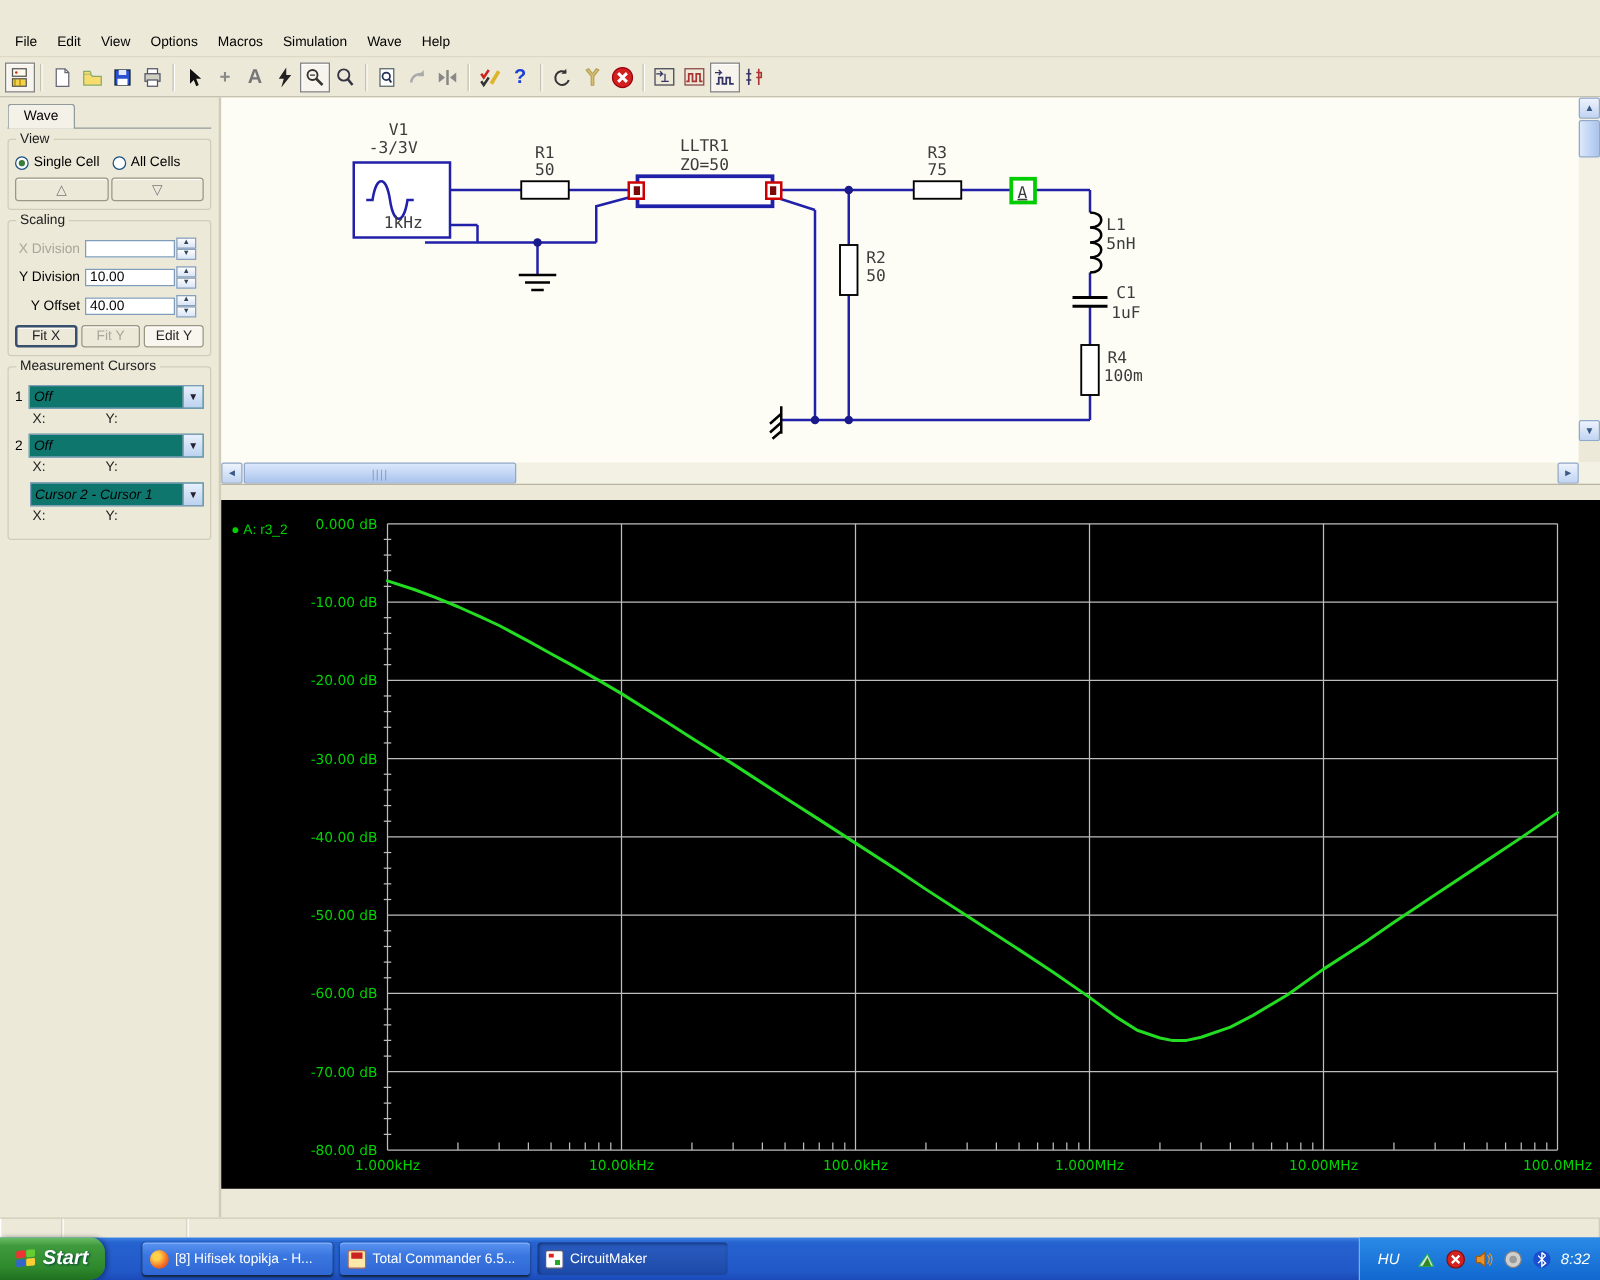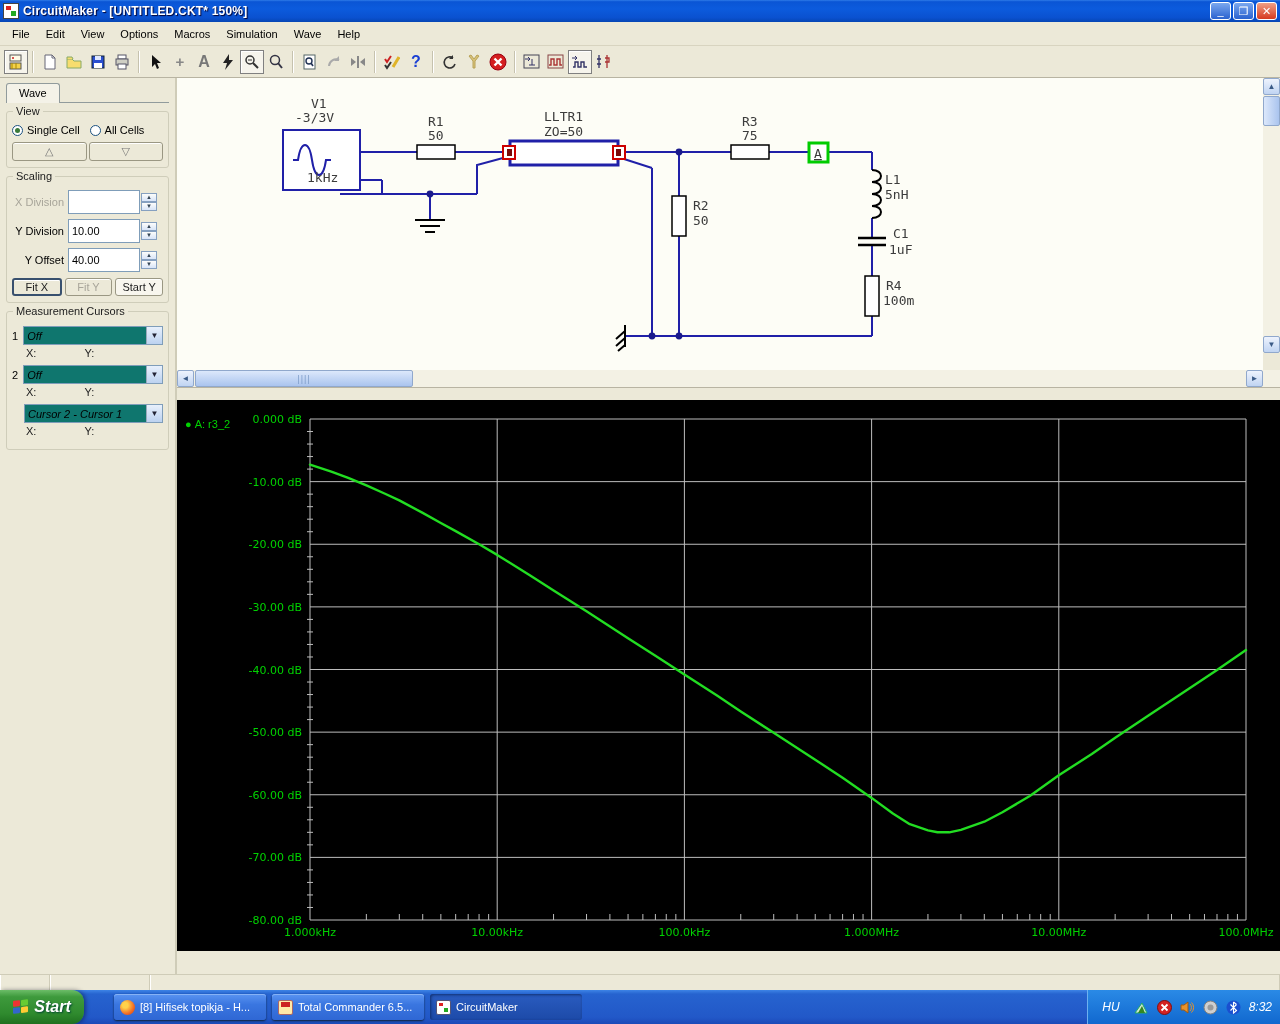--- a/index.html
+++ b/index.html
@@ -47,21 +47,21 @@
   .updown { display:flex; gap:2px; }
   .xpbtn { background:#ece9d8; border:1px solid #9a9783; border-radius:3px; text-align:center;
     padding:2px 0; color:#222; box-shadow:inset 0 1px 0 #fff; }
   .xpbtn.default { border:2px solid #38506e; padding:1px 0; }
   .xpbtn.disabled { color:#a8a59a; }
   .xpbtn.lit { background:#f8f6ee; }
   .updown .xpbtn { flex:1; color:#777; }
   .scalrow { display:flex; align-items:center; margin:5px 0; }
   .scalrow .lab { width:52px; text-align:right; margin-right:4px; }
   .lab.dis { color:#a8a59a; }
-  .txtinput { width:72px; height:24px; background:#fff; border:1px solid #7f9db9; padding:2px 3px; font-size:11px; }
+  .txtinput { width:72px; height:14px; background:#fff; border:1px solid #7f9db9; padding:2px 3px; font-size:11px; }
   .spinner { width:16px; height:18px; display:flex; flex-direction:column; margin-left:1px; }
   .spinner div { flex:1; background:linear-gradient(180deg,#fdfdfb,#d8e4f8); border:1px solid #86a0c0;
     font-size:6px; line-height:7px; text-align:center; color:#345; }
   .fitrow { display:flex; gap:3px; margin-top:6px; }
   .fitrow .xpbtn { flex:1; }
   .cursrow { display:flex; align-items:center; gap:5px; margin:6px 0 2px; }
   .fakeselect { flex:1; height:19px; background:#0f766e; border:1px solid #7f9db9; display:flex; align-items:center;font-style:italic; }
   .fakeselect .val { flex:1; padding-left:3px; }
   .fakeselect .drop { width:16px; height:100%; background:linear-gradient(180deg,#e8f0fc,#bcd2f0); border-left:1px solid #9ab;
     font-size:8px; color:#223; text-align:center; line-height:17px; }
@@ -123,29 +123,20 @@
     background:linear-gradient(180deg,#2a8ae6,#1168cf); border-left:1px solid #6db1f0; color:#fff;font-style:italic; }
   .trayicon { width:15px; height:15px; border-radius:2px; }
   #lang { font-size:12px; color:#fff; margin-right:6px; }
   #clock { font-size:12px;text-align:center; }
 </style>
 </head>
 <body>
 
 <div id="app">
 
-  <div id="titlebar">
-    <div class="appicon"></div>
-    <span class="title">CircuitMaker - [UNTITLED.CKT* 150%]</span>
-    <div id="winbtns">
-      <div class="winbtn">_</div>
-      <div class="winbtn">❐</div>
-      <div class="winbtn close">✕</div>
-    </div>
-  </div>
 
   <div id="menubar">
     <span class="menuitem">File</span>
     <span class="menuitem">Edit</span>
     <span class="menuitem">View</span>
     <span class="menuitem">Options</span>
     <span class="menuitem">Macros</span>
     <span class="menuitem">Simulation</span>
     <span class="menuitem">Wave</span>
     <span class="menuitem">Help</span>
@@ -336,21 +327,21 @@
         <span class="lab">Y Offset</span>
         <input class="txtinput" value="40.00" style="">
         <div class="spinner">
             <div>▲</div>
             <div>▼</div>
           </div>
       </div>
       <div class="fitrow">
         <div class="xpbtn default">Fit X</div>
         <div class="xpbtn disabled">Fit Y</div>
-        <div class="xpbtn lit">Start Y</div>
+        <div class="xpbtn lit">Edit Y</div>
       </div>
     </div>
 
     <div class="groupbox">
       <span class="legend">Measurement Cursors</span>
       <div class="cursrow">
         <span>1</span>
         <div class="fakeselect">
           <span class="val">Off</span>
             <span class="drop">▼</span>

